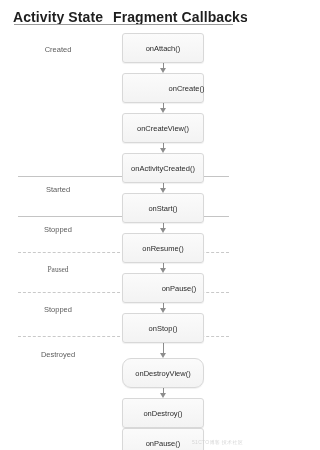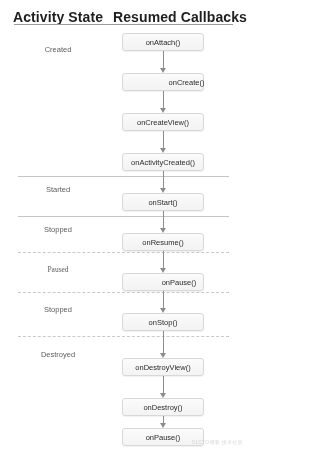--- a/index.html
+++ b/index.html
@@ -62,21 +62,21 @@
     font-size: 7.5px;
     color: #5d5d5d;
     white-space: nowrap;
   }
 
   
   .callback-box {
     position: absolute;
     left: 122px;
     width: 82px;
-    height: 18px;
+    height: 30px;
     box-sizing: border-box;
     background: linear-gradient(180deg, #fbfbfb 0%, #f3f3f3 100%);
     border: 1px solid #d8d8d8;
     border-radius: 3px;
     box-shadow: 0 1px 1px rgba(0,0,0,0.06);
     display: flex;
     align-items: center;
     justify-content: center;
     font-size: 7.5px;
     color: #2a2a2a;
@@ -118,21 +118,21 @@
     opacity: 0.85;
   }
 </style>
 </head>
 <body>
 
 <div id="diagram">
 
   <div class="col-header" id="header-activity-state">Activity State</div>
 
-  <div class="col-header" id="header-fragment-callbacks">Resumed Callbacks</div>
+  <div class="col-header" id="header-fragment-callbacks">Fragment Callbacks</div>
 
   <div id="rules-layer">
       <div class="rule header-rule solid" style="top: 24px;"></div>
       <div class="rule solid" style="top: 176px;"></div>
       <div class="rule solid" style="top: 216px;"></div>
       <div class="rule dashed" style="top: 252px;"></div>
       <div class="rule dashed" style="top: 292px;"></div>
       <div class="rule dashed" style="top: 336px;"></div>
     </div>
   <div id="states-layer">
@@ -187,19 +187,19 @@
     </div>
   <div id="callbacks-layer">
       <div class="callback-box" style="top: 33px;">onAttach()</div>
       <div class="callback-box" style="top: 73px; padding-left: 47px;">onCreate()</div>
       <div class="callback-box" style="top: 113px;">onCreateView()</div>
       <div class="callback-box" style="top: 153px;">onActivityCreated()</div>
       <div class="callback-box" style="top: 193px;">onStart()</div>
       <div class="callback-box" style="top: 233px;">onResume()</div>
       <div class="callback-box" style="top: 273px; padding-left: 32px;">onPause()</div>
       <div class="callback-box" style="top: 313px;">onStop()</div>
-      <div class="callback-box" style="top: 358px;">onDestroyView()</div>
+      <div class="callback-box" style="top: 358px; border-radius: 9px;">onDestroyView()</div>
       <div class="callback-box" style="top: 398px;">onDestroy()</div>
       <div class="callback-box" style="top: 428px;">onPause()</div>
     </div>
 
   <div id="watermark">51CTO博客  技术社区</div>
 </div>
 
 </body></html>

